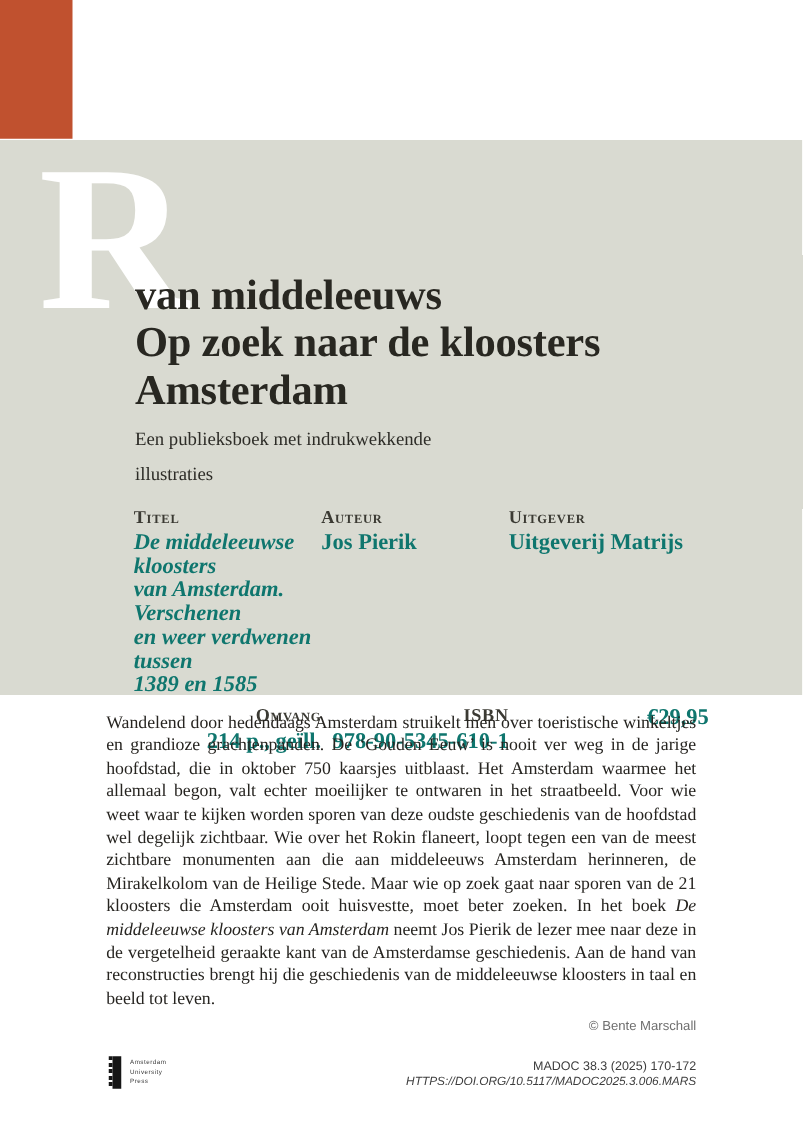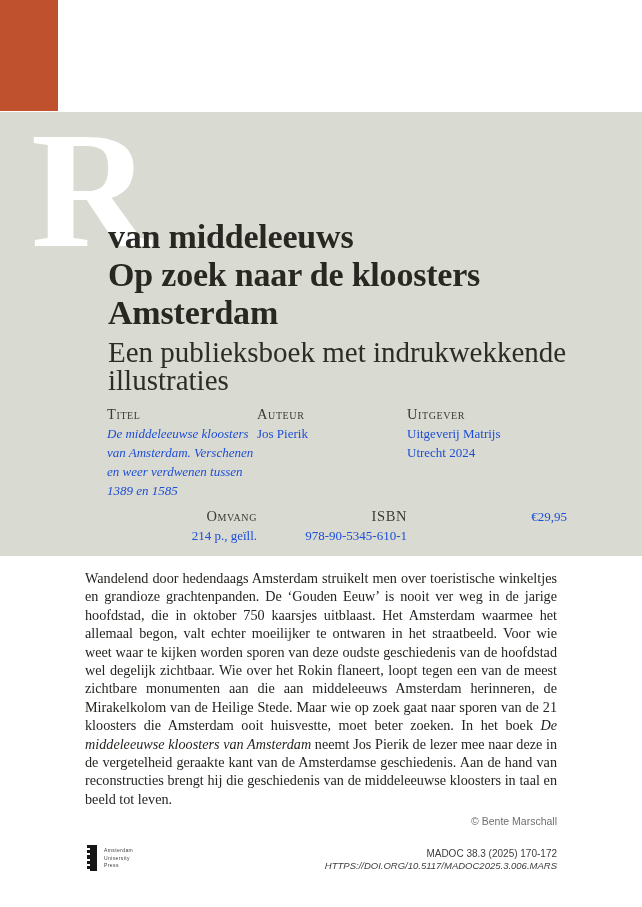--- a/index.html
+++ b/index.html
@@ -22,30 +22,30 @@
     font-family:"Liberation Serif", serif; font-weight:700;
     font-size:166px; line-height:1; color:#ffffff;
   }
   .title {
     position:absolute; left:108px; top:106px; margin:0;
     font-size:34px; line-height:38px; font-weight:700;
     color:#282721; letter-spacing:-0.2px;
   }
   .subtitle {
     position:absolute; left:108px; top:226px; margin:0;
-    font-size:29px; line-height:28px; font-weight:400; color:#2d2c27;
+    font-size:15px; line-height:28px; font-weight:400; color:#2d2c27;
   }
   .meta { position:absolute; left:107px; top:293px; width:460px; }
   .meta-row { display:grid; grid-template-columns:150px 150px 160px; }
   .meta-row + .meta-row { margin-top:7px;text-align:right; }
   .meta-label {
     font-variant:small-caps; font-size:14.5px; line-height:19px;
-    letter-spacing:0.6px; color:#3b3a33;
+    letter-spacing:0.6px; color:#3b3a33;font-weight:bold;
   }
-  .meta-value { font-size:13px; line-height:19px; color:#1d4ed8; }
+  .meta-value { font-size:18px; line-height:19px; color:#0f766e;font-weight:bold; }
   .meta-value.it { font-style:italic; }
   
   .body-text {
     position:absolute; left:85px; top:569px; width:472px; margin:0;
     font-size:14.2px; line-height:18.4px; text-align:justify;
     color:#262420;
   }
   .body-text .it { font-style:italic; }
   .credit {
     position:absolute; right:85px; top:815px;
@@ -101,21 +101,20 @@
             <div class="meta-value it">en weer verdwenen tussen</div>
             <div class="meta-value it">1389 en 1585</div>
           </div>
           <div>
             <div class="meta-label">Auteur</div>
             <div class="meta-value">Jos Pierik</div>
           </div>
           <div>
             <div class="meta-label">Uitgever</div>
             <div class="meta-value">Uitgeverij Matrijs</div>
-            <div class="meta-value">Utrecht 2024</div>
           </div>
         </div>
         <div class="meta-row">
           <div>
             <div class="meta-label">Omvang</div>
             <div class="meta-value">214 p., geïll.</div>
           </div>
           <div>
             <div class="meta-label">ISBN</div>
             <div class="meta-value">978-90-5345-610-1</div>

